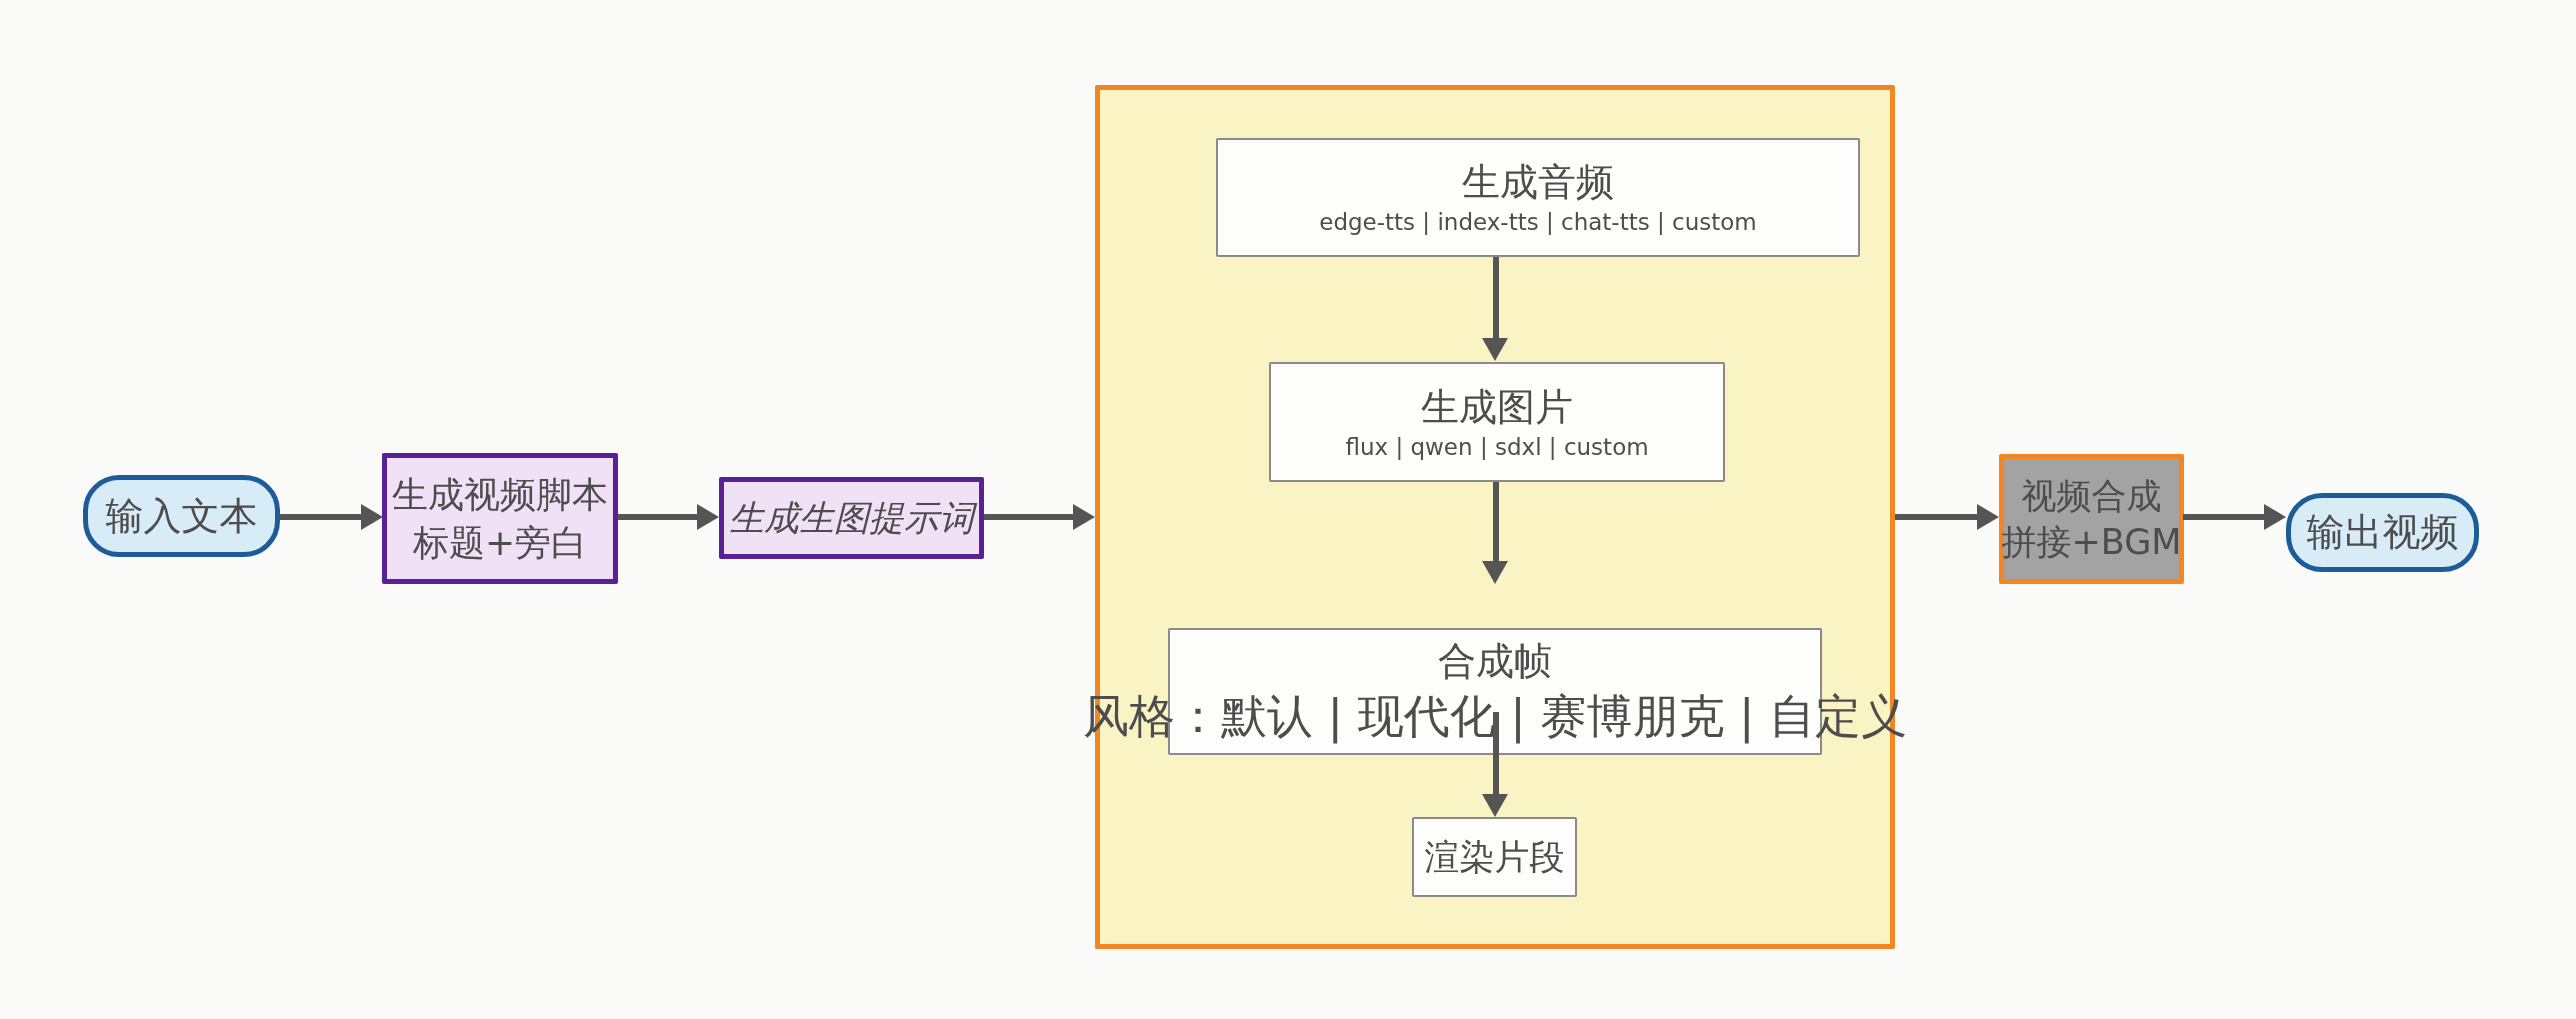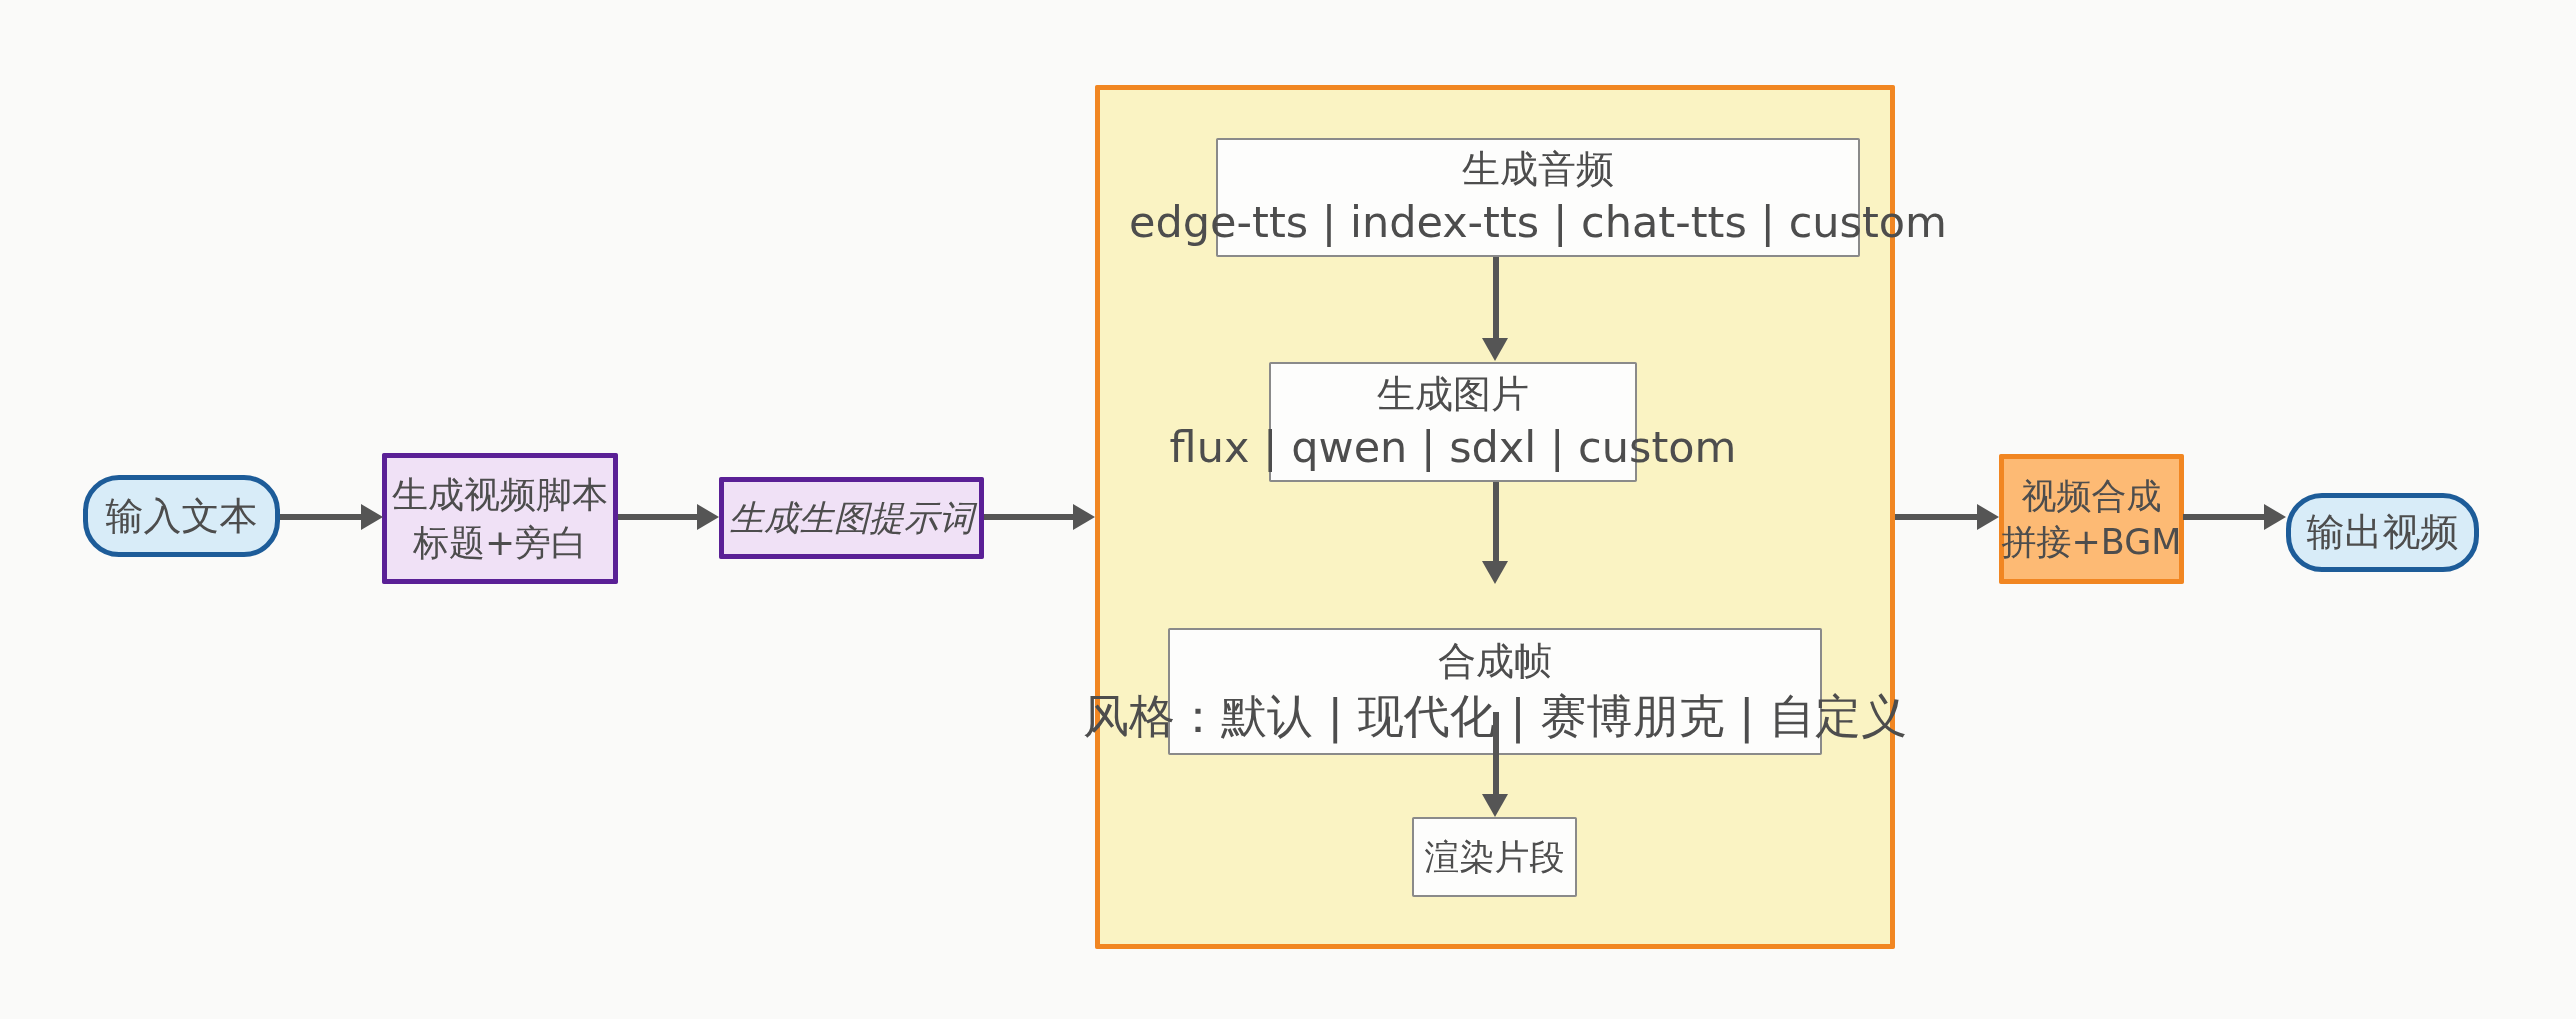--- a/index.html
+++ b/index.html
@@ -33,43 +33,43 @@
     background: #f0e1f6;
     border: 5.5px solid #5a2096;
     border-radius: 1.8px;
   }
   .step-box {
     background: #fdfdfc;
     border: 2.7px solid #8a8a8a;
     border-radius: 1.8px;
   }
   .orange-box {
-    background: #fdba74;
+    background: #a3a3a3;
     border: 5.5px solid #f18622;
     border-radius: 1.8px;
   }
   .group {
     position: absolute;
     box-sizing: border-box;
     background: #faf3c3;
     border: 5.5px solid #f18622;
     border-radius: 1.8px;
   }
   .t42 { font-size: 38px; }
   .t40 { font-size: 36px; }
   .t38 { font-size: 46px; }
-  .t36 { font-size: 43px; }
+  .t36 { font-size: 23px; }
 
   
   #n-input   { left: 83px;   top: 475px; width: 197px; height: 82px; }
   #n-script  { left: 382px;  top: 453px; width: 236px; height: 131px; }
   #n-prompt  { left: 719px;  top: 477px; width: 265px; height: 82px;  font-size: 35px; font-style: italic; }
   #n-group   { left: 1095px; top: 85px;  width: 800px; height: 864px; }
   #n-audio   { left: 1216px; top: 138px; width: 644px; height: 119px; }
-  #n-image   { left: 1269px; top: 362px; width: 368px; height: 120px; }
+  #n-image   { left: 1269px; top: 362px; width: 456px; height: 120px; }
   #n-frame   { left: 1168px; top: 584px; width: 654px; height: 127px; margin-top: 44px; }
   #n-render  { left: 1412px; top: 817px; width: 165px; height: 80px;  font-size: 35px; }
   #n-compose { left: 1999px; top: 454px; width: 185px; height: 130px; font-size: 35px; }
   #n-output  { left: 2286px; top: 493px; width: 193px; height: 79px; }
 
   
   .shaft-h { position: absolute; height: 6.4px; background: #555555; }
   .shaft-v { position: absolute; width: 6.4px;  background: #555555; }
   .head-right {
     position: absolute; width: 0; height: 0;

